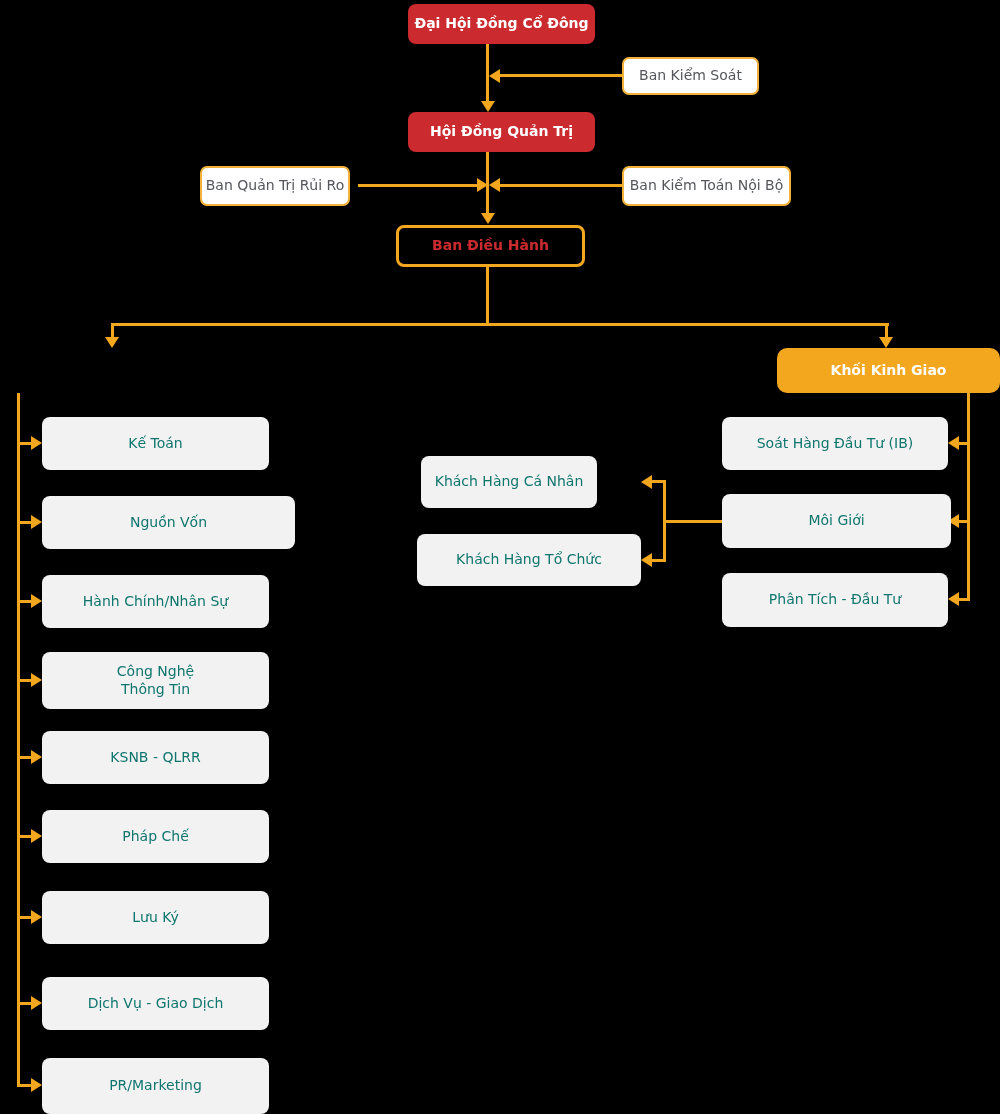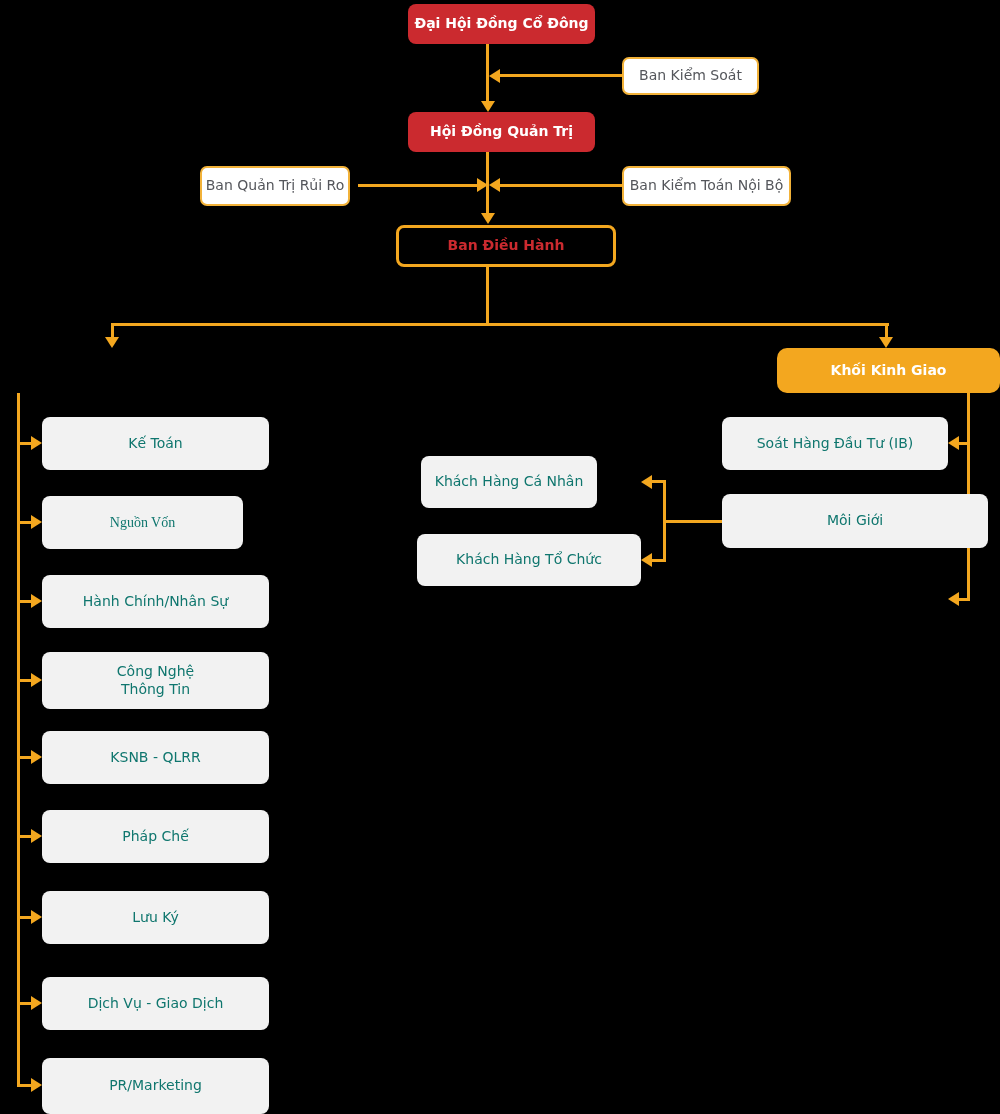--- a/index.html
+++ b/index.html
@@ -82,34 +82,35 @@
   <div class="line" style="left:652px;top:480px;width:13px;height:3px;"></div>
   <div class="arr arr-l" style="left:641px;top:475px;"></div>
   <div class="line" style="left:652px;top:559px;width:13px;height:3px;"></div>
   <div class="arr arr-l" style="left:641px;top:553px;"></div>
 
   <div class="node box-red" style="left:395px;top:4px;width:187px;height:40px;">Đại Hội Đồng Cổ Đông</div>
   <div class="node box-outline" style="left:622px;top:57px;width:137px;height:38px;">Ban Kiểm Soát</div>
   <div class="node box-red" style="left:395px;top:112px;width:187px;height:40px;">Hội Đồng Quản Trị</div>
   <div class="node box-outline" style="left:200px;top:166px;width:150px;height:40px;">Ban Quản Trị Rủi Ro</div>
   <div class="node box-outline" style="left:622px;top:166px;width:169px;height:40px;">Ban Kiểm Toán Nội Bộ</div>
-  <div class="node box-ghost" style="left:396px;top:225px;width:220px;height:42px;">Ban Điều Hành</div>
+  <div class="node box-ghost" style="left:396px;top:225px;width:189px;height:42px;">Ban Điều Hành</div>
 
   <div class="node box-division" style="left:777px;top:348px;width:223px;height:45px;">Khối Kinh Giao</div>
 
   <div class="node box-item" style="left:42px;top:417px;width:227px;height:53px;">Kế Toán</div>
-  <div class="node box-item" style="left:42px;top:496px;width:201px;height:53px;font-family:Liberation Serif, serif;">Nguồn Vốn</div>
+  <div class="node box-item" style="left:42px;top:496px;width:253px;height:53px;">Nguồn Vốn</div>
   <div class="node box-item" style="left:42px;top:575px;width:227px;height:53px;">Hành Chính/Nhân Sự</div>
   <div class="node box-item" style="left:42px;top:652px;width:227px;height:57px;">Công Nghệ
 Thông Tin</div>
   <div class="node box-item" style="left:42px;top:731px;width:227px;height:53px;">KSNB - QLRR</div>
   <div class="node box-item" style="left:42px;top:891px;width:227px;height:53px;">Lưu Ký</div>
   <div class="node box-item" style="left:42px;top:810px;width:227px;height:53px;">Pháp Chế</div>
   <div class="node box-item" style="left:42px;top:977px;width:227px;height:53px;">Dịch Vụ - Giao Dịch</div>
   <div class="node box-item" style="left:42px;top:1058px;width:227px;height:56px;">PR/Marketing</div>
 
   <div class="node box-item" style="left:421px;top:456px;width:176px;height:52px;">Khách Hàng Cá Nhân</div>
   <div class="node box-item" style="left:417px;top:534px;width:224px;height:52px;">Khách Hàng Tổ Chức</div>
 
   <div class="node box-item" style="left:722px;top:417px;width:226px;height:53px;">Soát Hàng Đầu Tư (IB)</div>
-  <div class="node box-item" style="left:722px;top:494px;width:266px;height:54px;">Môi Giới</div>
+  <div class="node box-item" style="left:722px;top:494px;width:229px;height:54px;">Môi Giới</div>
+  <div class="node box-item" style="left:722px;top:573px;width:226px;height:54px;">Phân Tích - Đầu Tư</div>
 
 </div>
 
 </body></html>

